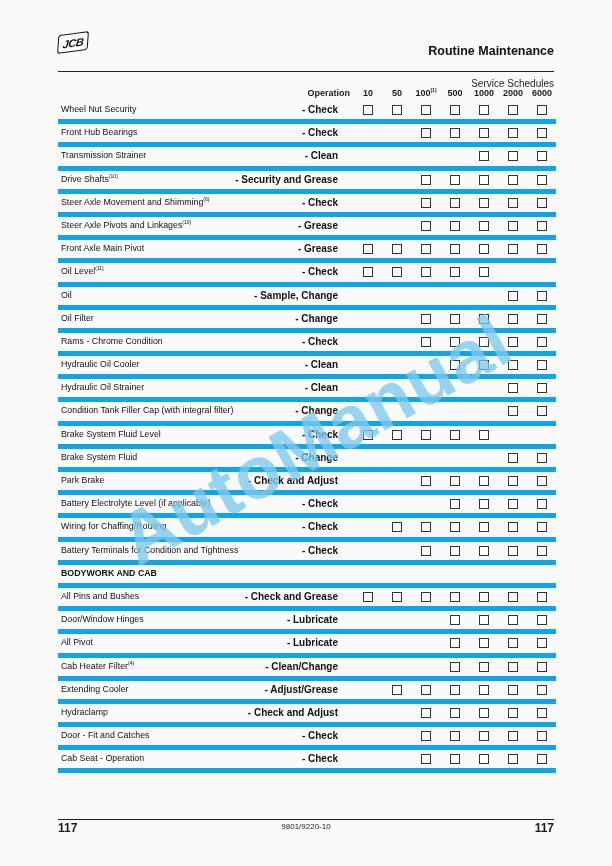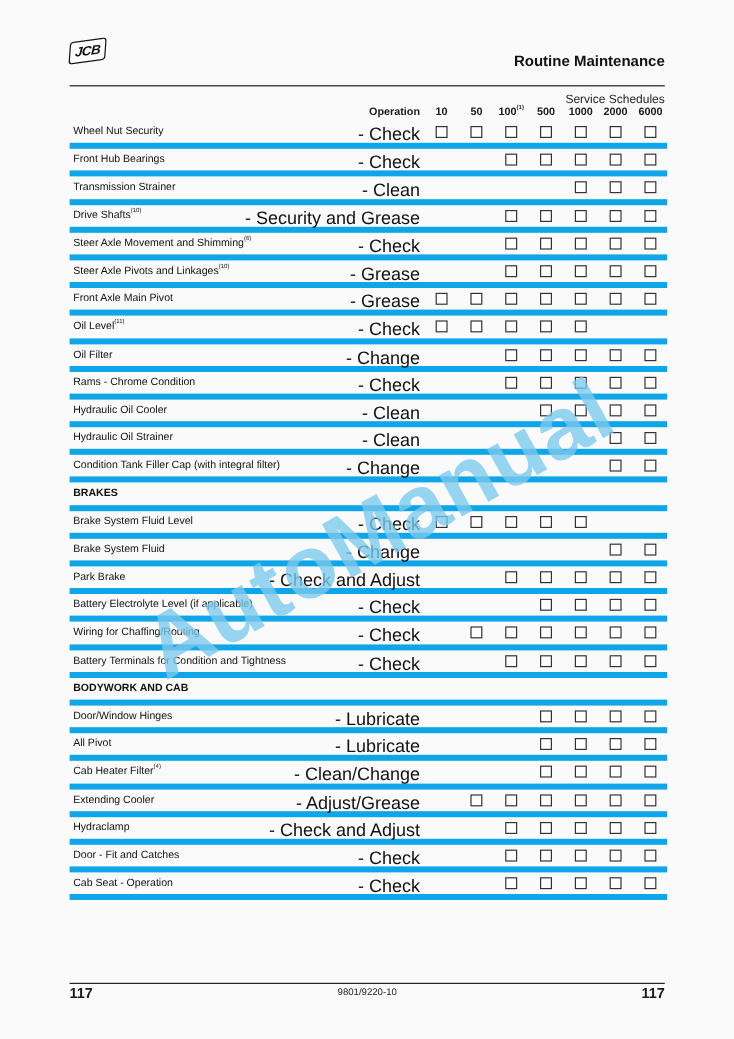--- a/index.html
+++ b/index.html
@@ -19,21 +19,21 @@
 
   .hdr { position:absolute; top:87px; left:0; width:612px; height:14px; font-size:9px; font-weight:bold; }
   .hdr .op { position:absolute; right:262px; top:1px; }
   .hdr .col { position:absolute; top:1px; width:30px; text-align:center; transform:translateX(-15px); }
   .hdr sup { font-size:5px; vertical-align:top; position:relative; top:-1px; }
 
   .table { position:absolute; left:58px; top:101px; width:498px; }
   .row { position:relative; height:18.2px; border-bottom:5px solid #0ea5e9; }
   .row .name { position:absolute; left:3px; top:3px; font-size:8.8px; color:#111; white-space:nowrap; }
   .row .name sup { font-size:5px; vertical-align:top; position:relative; top:-1px; }
-  .row .opn { position:absolute; right:206px; top:3px; font-size:15px; color:#111; white-space:nowrap; }
+  .row .opn { position:absolute; right:218px; top:3px; font-size:10px; color:#111; white-space:nowrap;font-weight:bold; }
   .row.section .name { font-weight:bold; }
   .cb { position:absolute; top:4px; width:8px; height:8px; border:1.2px solid #333; background:#fff; transform:translateX(-5px); }
 
   .watermark {
     position:absolute; left:315px; top:440px; transform:translate(-50%,-50%) rotate(-29deg);
     font-family:"Liberation Sans", sans-serif; font-weight:bold; font-size:74px; color:#7ccaed; opacity:0.78;
     white-space:nowrap; pointer-events:none; letter-spacing:1px;
   }
 
   .rule-bot { position:absolute; left:58px; right:58px; top:819px; height:0; border-top:1.2px solid #222; }
@@ -131,20 +131,26 @@
     <div class="row">
       <span class="name"><span>Oil Level</span><sup>(11)</sup></span>
       <span class="opn">- Check</span>
       <span class="cb" style="left: 310px;"></span>
       <span class="cb" style="left: 339px;"></span>
       <span class="cb" style="left: 368px;"></span>
       <span class="cb" style="left: 397px;"></span>
       <span class="cb" style="left: 426px;"></span>
     </div>
     <div class="row">
+      <span class="name"><span>Oil</span></span>
+      <span class="opn">- Sample, Change</span>
+      <span class="cb" style="left: 455px;"></span>
+      <span class="cb" style="left: 484px;"></span>
+    </div>
+    <div class="row">
       <span class="name"><span>Oil Filter</span></span>
       <span class="opn">- Change</span>
       <span class="cb" style="left: 368px;"></span>
       <span class="cb" style="left: 397px;"></span>
       <span class="cb" style="left: 426px;"></span>
       <span class="cb" style="left: 455px;"></span>
       <span class="cb" style="left: 484px;"></span>
     </div>
     <div class="row">
       <span class="name"><span>Rams - Chrome Condition</span></span>
@@ -168,23 +174,20 @@
       <span class="opn">- Clean</span>
       <span class="cb" style="left: 455px;"></span>
       <span class="cb" style="left: 484px;"></span>
     </div>
     <div class="row">
       <span class="name"><span>Condition Tank Filler Cap (with integral filter)</span></span>
       <span class="opn">- Change</span>
       <span class="cb" style="left: 455px;"></span>
       <span class="cb" style="left: 484px;"></span>
     </div>
-    <div class="row section">
-      <span class="name"><span>BRAKES</span></span>
-    </div>
     <div class="row">
       <span class="name"><span>Brake System Fluid Level</span></span>
       <span class="opn">- Check</span>
       <span class="cb" style="left: 310px;"></span>
       <span class="cb" style="left: 339px;"></span>
       <span class="cb" style="left: 368px;"></span>
       <span class="cb" style="left: 397px;"></span>
       <span class="cb" style="left: 426px;"></span>
     </div>
     <div class="row">
@@ -224,20 +227,31 @@
       <span class="name"><span>Battery Terminals for Condition and Tightness</span></span>
       <span class="opn">- Check</span>
       <span class="cb" style="left: 368px;"></span>
       <span class="cb" style="left: 397px;"></span>
       <span class="cb" style="left: 426px;"></span>
       <span class="cb" style="left: 455px;"></span>
       <span class="cb" style="left: 484px;"></span>
     </div>
     <div class="row section">
       <span class="name"><span>BODYWORK AND CAB</span></span>
+    </div>
+    <div class="row">
+      <span class="name"><span>All Pins and Bushes</span></span>
+      <span class="opn">- Check and Grease</span>
+      <span class="cb" style="left: 310px;"></span>
+      <span class="cb" style="left: 339px;"></span>
+      <span class="cb" style="left: 368px;"></span>
+      <span class="cb" style="left: 397px;"></span>
+      <span class="cb" style="left: 426px;"></span>
+      <span class="cb" style="left: 455px;"></span>
+      <span class="cb" style="left: 484px;"></span>
     </div>
     <div class="row">
       <span class="name"><span>Door/Window Hinges</span></span>
       <span class="opn">- Lubricate</span>
       <span class="cb" style="left: 397px;"></span>
       <span class="cb" style="left: 426px;"></span>
       <span class="cb" style="left: 455px;"></span>
       <span class="cb" style="left: 484px;"></span>
     </div>
     <div class="row">

